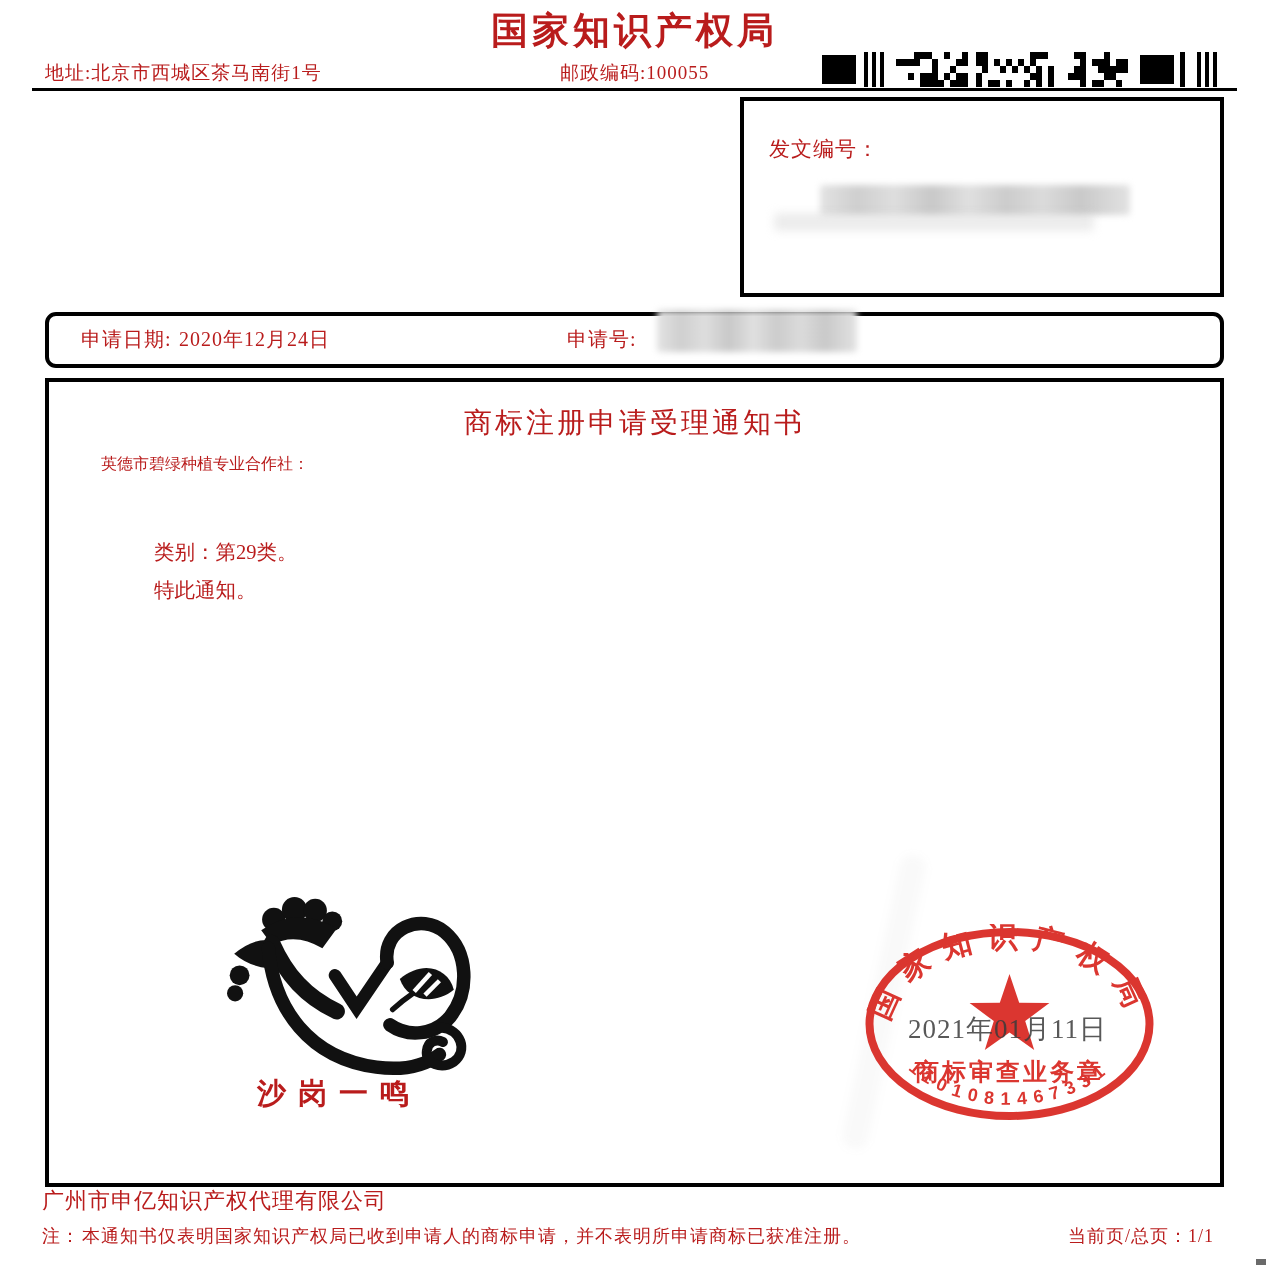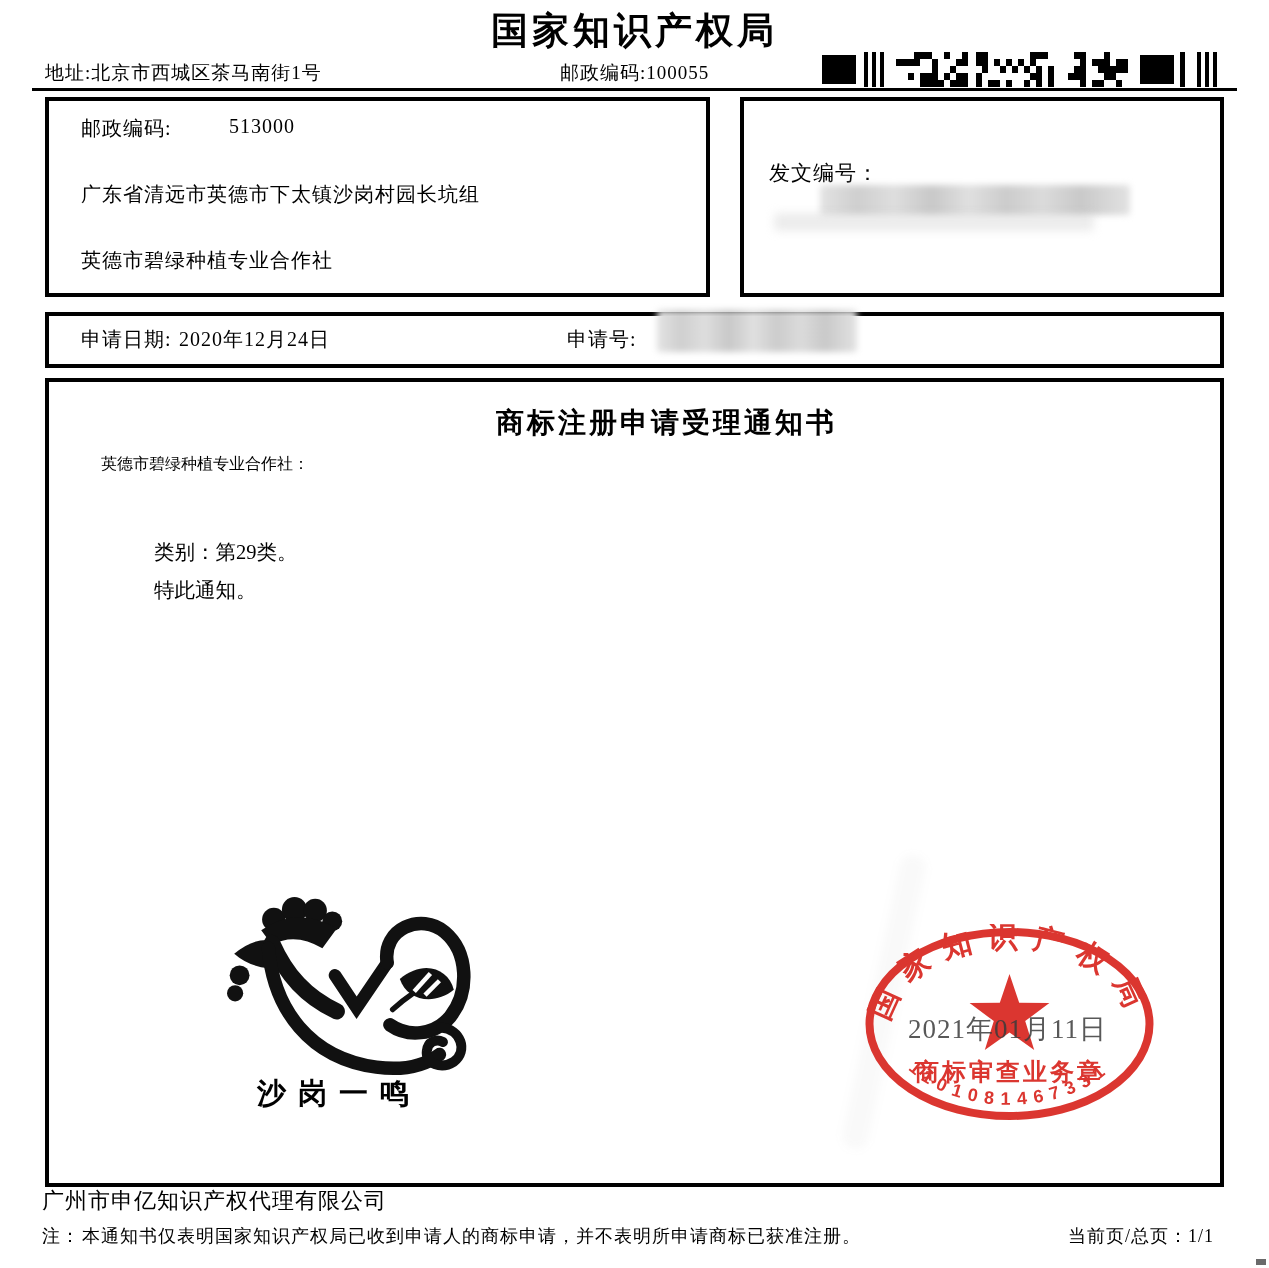--- a/index.html
+++ b/index.html
@@ -1,40 +1,40 @@
 <!DOCTYPE html>
 <html><head>
 <meta charset="utf-8">
 <style>
   html,body{margin:0;padding:0;background:#e8e8e8;}
   .page{
     position:relative;width:1269px;height:1268px;background:#ffffff;
-    font-family:"Liberation Serif","DejaVu Serif",serif;color:#000000;
+    font-family:"Liberation Serif","DejaVu Serif",serif;color:#b91c1c;
     overflow:hidden;margin:0 auto;
   }
   .abs{position:absolute;}
   
   .doc-title{top:6px;left:0;width:100%;text-align:center;font-size:37px;font-weight:bold;letter-spacing:4px;}
   .hdr-line{top:60px;font-size:19px;letter-spacing:1px;}
   .hdr-addr{left:45px;}
   .hdr-postal{left:560px;}
   .hdr-rule{top:88px;left:32px;width:1205px;height:3px;background:#000;}
   .barcode-wrap{top:52px;left:822px;width:395px;height:35px;}
   
   .box{border:4px solid #000;background:#fff;}
   .recipient-box{top:97px;left:45px;width:657px;height:192px;}
   .dispatch-box{top:97px;left:740px;width:476px;height:192px;}
-  .approw-box{top:312px;left:45px;width:1171px;height:48px;}
+  .approw-box{top:312px;left:45px;width:1171px;height:48px;border-radius:11px;}
   .main-box{top:378px;left:45px;width:1171px;height:801px;}
   .boxtext{position:absolute;font-size:20px;letter-spacing:1px;white-space:nowrap;}
   .redact{position:absolute;border-radius:3px;filter:blur(3px);
     background:linear-gradient(90deg,#e3e3e3 0%,#cfcfcf 12%,#dedede 24%,#c8c8c8 36%,#e0e0e0 48%,#cccccc 60%,#dbdbdb 72%,#c9c9c9 84%,#e2e2e2 100%);}
   .redact-tail{position:absolute;border-radius:4px;filter:blur(5px);background:rgba(200,200,200,.35);}
   
-  .notice-title{top:22px;left:0;width:100%;text-align:center;font-size:28px;font-weight:bold;letter-spacing:3px;margin-left:32px;}
+  .notice-title{top:22px;left:0;width:100%;text-align:center;font-size:28px;font-weight:normal;letter-spacing:3px;}
   .salutation{top:72px;left:52px;font-size:16px;font-family:Liberation Serif, serif;}
   .body-line{top:114px;left:105px;font-size:20.5px;letter-spacing:.5px;}
   .cat-line{top:156px;left:105px;font-size:20.5px;}
   .close-line{top:194px;left:105px;font-size:20.5px;}
   
   .tm-logo{top:508px;left:160px;width:270px;height:195px;}
   .tm-text{top:692px;left:90px;width:400px;text-align:center;font-size:29px;font-weight:bold;letter-spacing:12px;
     font-family:"Liberation Sans","DejaVu Sans",sans-serif;}
   
   .seal{top:542px;left:808px;width:305px;height:200px;}
@@ -147,29 +147,23 @@
         <rect x="300" y="14" w="6" width="6" height="7" fill="#000"></rect>
         <rect x="318" y="3" w="34" width="34" height="29" fill="#000"></rect>
         <rect x="358" y="0" w="5" width="5" height="35" fill="#000"></rect>
         <rect x="375" y="0" w="4" width="4" height="35" fill="#000"></rect>
         <rect x="383" y="0" w="4" width="4" height="35" fill="#000"></rect>
         <rect x="391" y="0" w="4" width="4" height="35" fill="#000"></rect>
       </svg>
   </div>
   <div class="abs hdr-rule"></div>
 
-  <div class="abs box recipient-box">
-    <span class="boxtext" style="left:32px;top:14px;">邮政编码:</span>
-    <span class="boxtext" style="left:180px;top:14px;">513000</span>
-    <span class="boxtext" style="left:32px;top:80px;">广东省清远市英德市下太镇沙岗村园长坑组</span>
-    <span class="boxtext" style="left:32px;top:146px;">英德市碧绿种植专业合作社</span>
-  </div>
 
   <div class="abs box dispatch-box">
-    <span class="boxtext" style="left:25px;top:34px;font-size:21px;margin-top:24px;">发文编号：</span>
+    <span class="boxtext" style="left:25px;top:34px;font-size:21px;">发文编号：</span>
     <span class="redact" style="left:76px;top:84px;width:310px;height:30px;"></span>
     <span class="redact-tail" style="left:30px;top:112px;width:320px;height:18px;"></span>
   </div>
 
   <div class="abs box approw-box">
     <span class="boxtext" style="left:32px;top:10px;">申请日期:</span>
     <span class="boxtext" style="left:130px;top:10px;">2020年12月24日</span>
     <span class="boxtext" style="left:518px;top:10px;">申请号:</span>
     <span class="redact" style="left:608px;top:-6px;width:200px;height:42px;"></span>
   </div>

